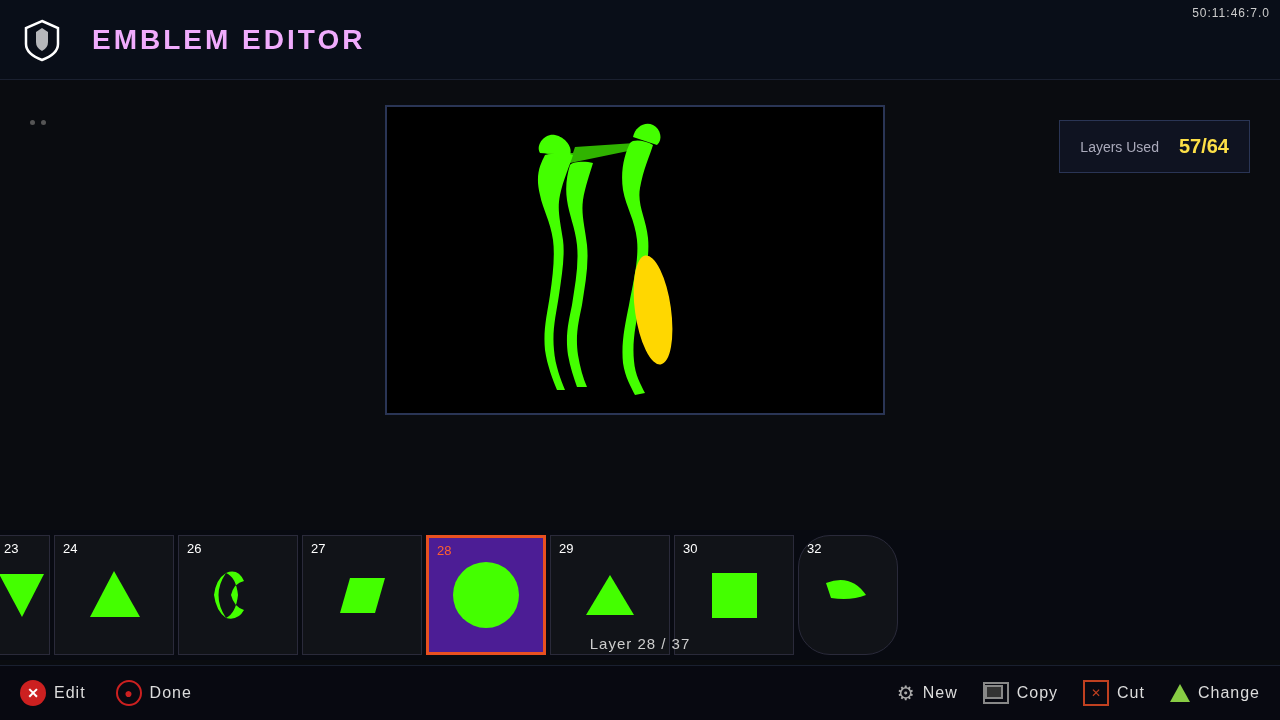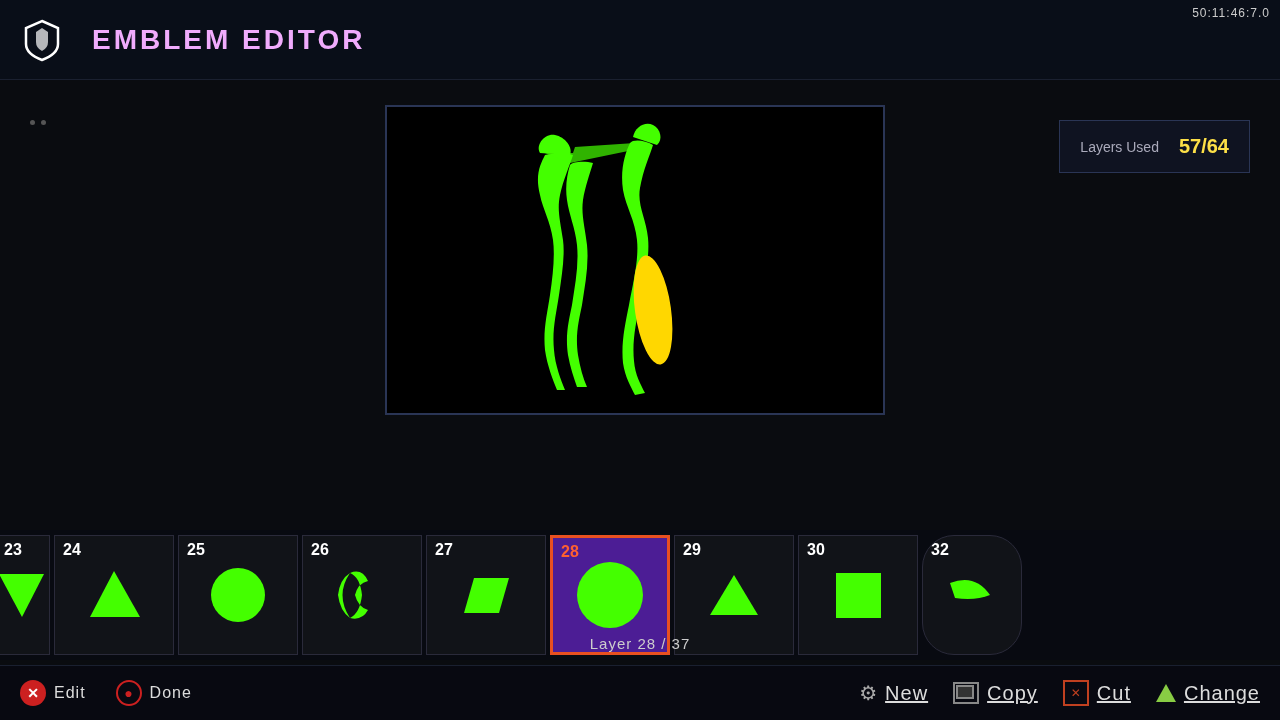--- a/index.html
+++ b/index.html
@@ -114,23 +114,23 @@
       cursor: pointer;
     }
     .layer-item.active {
       border: 3px solid #e85020;
       background: #4c1d95;
     }
     .layer-num {
       position: absolute;
       top: 5px;
       left: 8px;
-      font-size: 16px;
+      font-size: 13px;
       color: #fff;
-      font-weight: 700;
+      font-weight: 400;
       text-align: right;
     }
     .layer-item.active .layer-num {
       color: #ff6030;
     }
     .shape-container {
       display: flex;
       align-items: center;
       justify-content: center;
       width: 80px;
@@ -189,24 +189,23 @@
       width: 0; height: 0;
       border-left: 10px solid transparent;
       border-right: 10px solid transparent;
       border-bottom: 18px solid #88cc44;
     }
     .person-icon {
       font-size: 20px;
       color: #aaa;
     }
     .br-label {
-      font-size: 20px;
+      font-size: 16px;
       color: #ddd;
       letter-spacing: 1px;
-      text-decoration: underline;
     }
 
     
     .dots {
       position: absolute;
       left: 30px;
       display: flex;
       gap: 6px;
     }
     .dot {
@@ -279,28 +278,20 @@
 
   <div class="layer-item">
     <span class="layer-num">24</span>
     <div class="shape-container">
       <svg width="65" height="65" viewBox="0 0 65 65">
           <polygon points="32,8 58,54 8,54" fill="#44ff00"></polygon>
         </svg>
     </div>
   </div>
 
-  <div class="layer-item">
-    <span class="layer-num">25</span>
-    <div class="shape-container">
-      <svg width="65" height="65" viewBox="0 0 65 65">
-          <circle cx="32" cy="32" r="27" fill="#44ff00"></circle>
-        </svg>
-    </div>
-  </div>
 
   <div class="layer-item">
     <span class="layer-num">26</span>
     <div class="shape-container">
       <svg width="65" height="65" viewBox="0 0 65 65">
         <path d="M20 10 Q5 32 20 55 Q10 48 8 32 Q10 16 20 10Z" fill="#44ff00"></path>
         <path d="M20 10 Q32 5 38 18 Q28 20 25 32 Q28 44 38 47 Q32 58 20 55 Q30 50 32 32 Q30 14 20 10Z" fill="#44ff00"></path>
       </svg>
     </div>
   </div>

